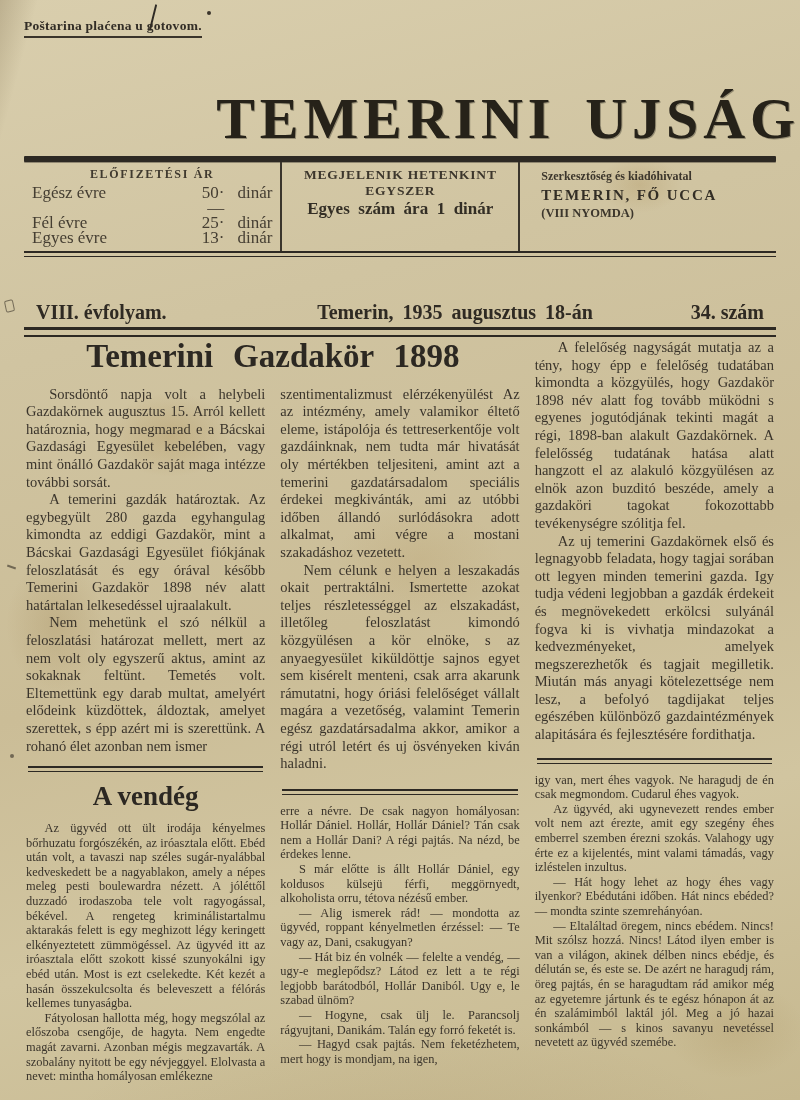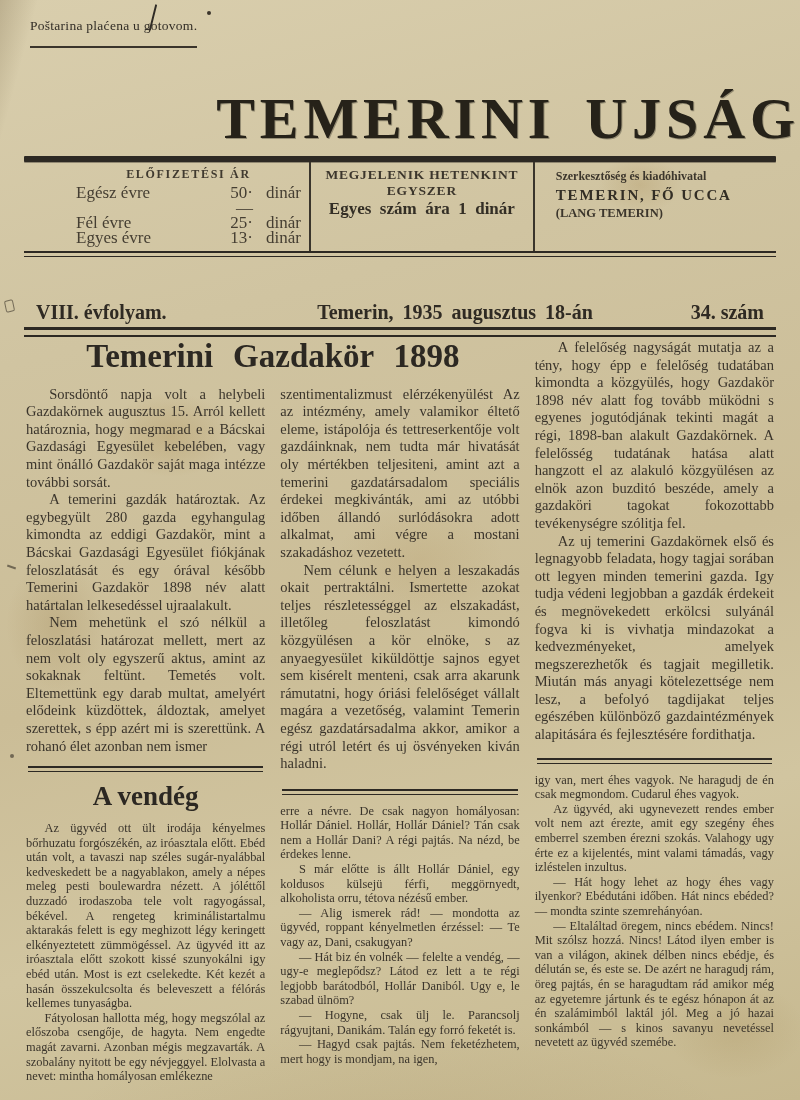--- a/index.html
+++ b/index.html
@@ -22,37 +22,37 @@
       linear-gradient(165deg,#d9cead 0%,#d0c4a1 28%,#cbbd97 55%,#d1c5a0 75%,#c6b88f 100%);
   }
   
   .slash-mark{position:absolute;left:152px;top:4px;width:2px;height:27px;background:#2e2a24;transform:rotate(14deg);border-radius:1px;}
   .dot-mark{position:absolute;left:207px;top:11px;width:4px;height:4px;background:#3a342b;border-radius:50%;}
   .edge-speck-1{position:absolute;left:5px;top:300px;width:7px;height:10px;border:1.5px solid #4a4336;border-radius:2px;transform:rotate(-12deg);opacity:.7;}
   .edge-speck-2{position:absolute;left:7px;top:566px;width:9px;height:2px;background:#4a4336;transform:rotate(20deg);opacity:.7;}
   .edge-speck-3{position:absolute;left:10px;top:754px;width:4px;height:4px;background:#4a4336;border-radius:50%;opacity:.7;}
 
   .postage{
-    position:absolute;top:18px;left:30px;
-    font-size:13.5px;font-weight:normal;letter-spacing:.02em;
-    border-bottom:2px solid #3a342b;padding-bottom:12px;color:#322d26;
+    position:absolute;top:18px;left:24px;
+    font-size:13.5px;font-weight:bold;letter-spacing:.02em;
+    border-bottom:2px solid #3a342b;padding-bottom:2px;color:#322d26;
   }
   .masthead{
     margin:0;padding-top:90px;
     text-align:right;
     font-size:58px;line-height:1.0;
     font-weight:bold;letter-spacing:.085em;word-spacing:.18em;
     color:#262219;
     text-shadow:1px 1px 0 rgba(38,34,25,.35);
   }
   .bar-thick{margin:8px 24px 0 24px;height:6px;background:#2d2923;border-radius:1px;box-shadow:0 1px 0 rgba(45,41,35,.4);}
 
   .infobar{display:flex;align-items:stretch;margin:0 24px;min-height:70px;}
   .ibox{padding:5px 8px 6px;box-sizing:border-box;}
-  .ibox-sub{flex:1.06;margin-left:44px;}
+  .ibox-sub{flex:1.06;}
   .ibox-freq{flex:0.97;display:flex;flex-direction:column;text-align:center;}
   .ibox-pub{flex:1.0;text-align:left;padding-left:21px;}
   .vline{width:2px;background:#3a352c;}
   .ibox-title{text-align:center;font-size:12px;letter-spacing:.14em;font-weight:bold;color:#403a2f;margin-bottom:3px;}
   .sub-row{display:flex;font-size:17px;line-height:15px;color:#453e32;}
   .sub-term{flex:1;}
   .sub-price{width:36px;text-align:right;}
   .sub-unit{width:48px;text-align:right;}
   .freq-line1{font-size:13.5px;font-weight:bold;letter-spacing:.06em;color:#3c362c;}
   .freq-line2{font-size:17px;font-weight:bold;word-spacing:.25em;color:#332e25;padding-bottom:3px;}
@@ -133,21 +133,21 @@
     </div>
     <div class="vline"></div>
     <div class="ibox ibox-freq">
       <div class="freq-line1">MEGJELENIK HETENKINT EGYSZER</div>
       <div class="freq-line2">Egyes szám ára 1 dinár</div>
     </div>
     <div class="vline"></div>
     <div class="ibox ibox-pub">
       <div class="pub-line1">Szerkesztőség és kiadóhivatal</div>
       <div class="pub-line2">TEMERIN, FŐ UCCA</div>
-      <div class="pub-line3">(LANG TEMERIN)</div>
+      <div class="pub-line3">(VIII NYOMDA)</div>
     </div>
   </div>
 
   <div class="rule-double"></div>
 
   <div class="dateline">
     <span class="dl-volume">VIII. évfolyam.</span>
     <span class="dl-date">Temerin, 1935 augusztus 18-án</span>
     <span class="dl-issue">34. szám</span>
   </div>

